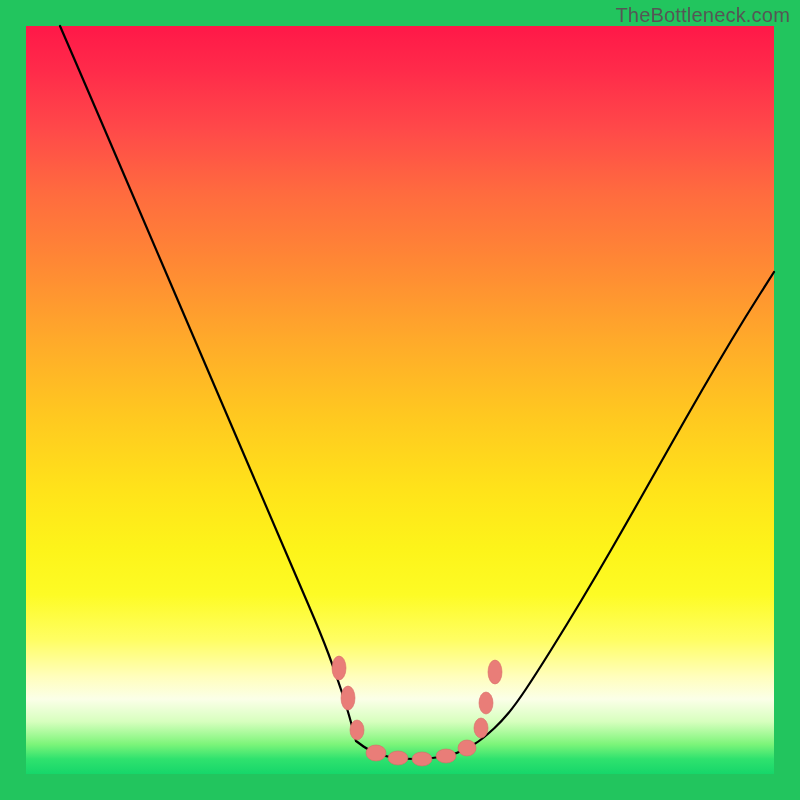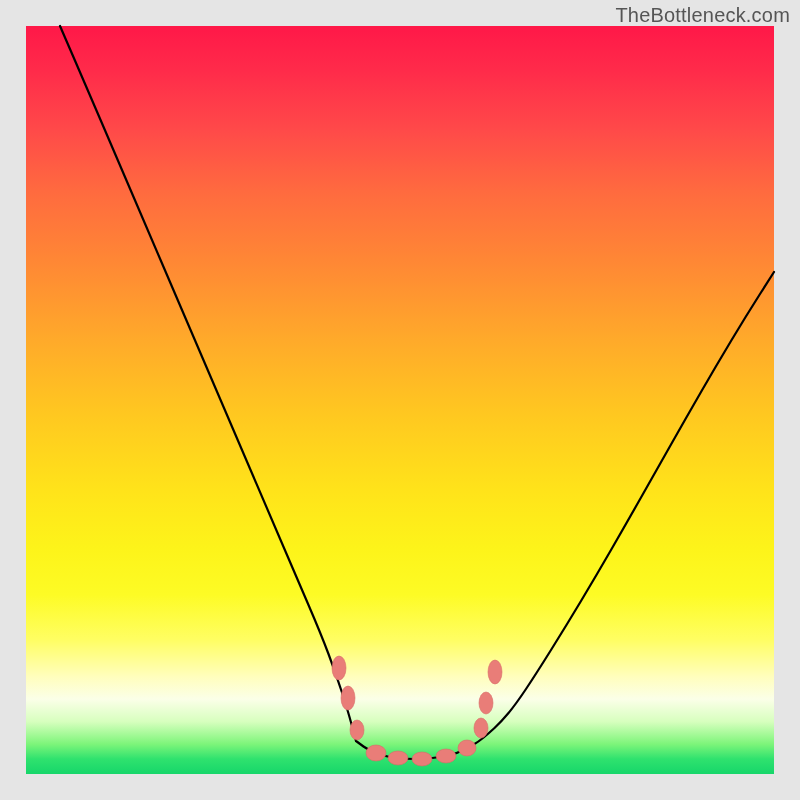--- a/index.html
+++ b/index.html
@@ -8,21 +8,21 @@
     width: 800px;
     height: 800px;
     overflow: hidden;
     background: #000;
     font-family: Arial, Helvetica, sans-serif;
   }
   .frame {
     position: relative;
     width: 800px;
     height: 800px;
-    background: #e5e5e5;
+    background: #22c55e;
   }
   .plot-area {
     position: absolute;
     left: 26px;
     top: 26px;
     width: 748px;
     height: 748px;
     
     background: linear-gradient(
       to bottom,

